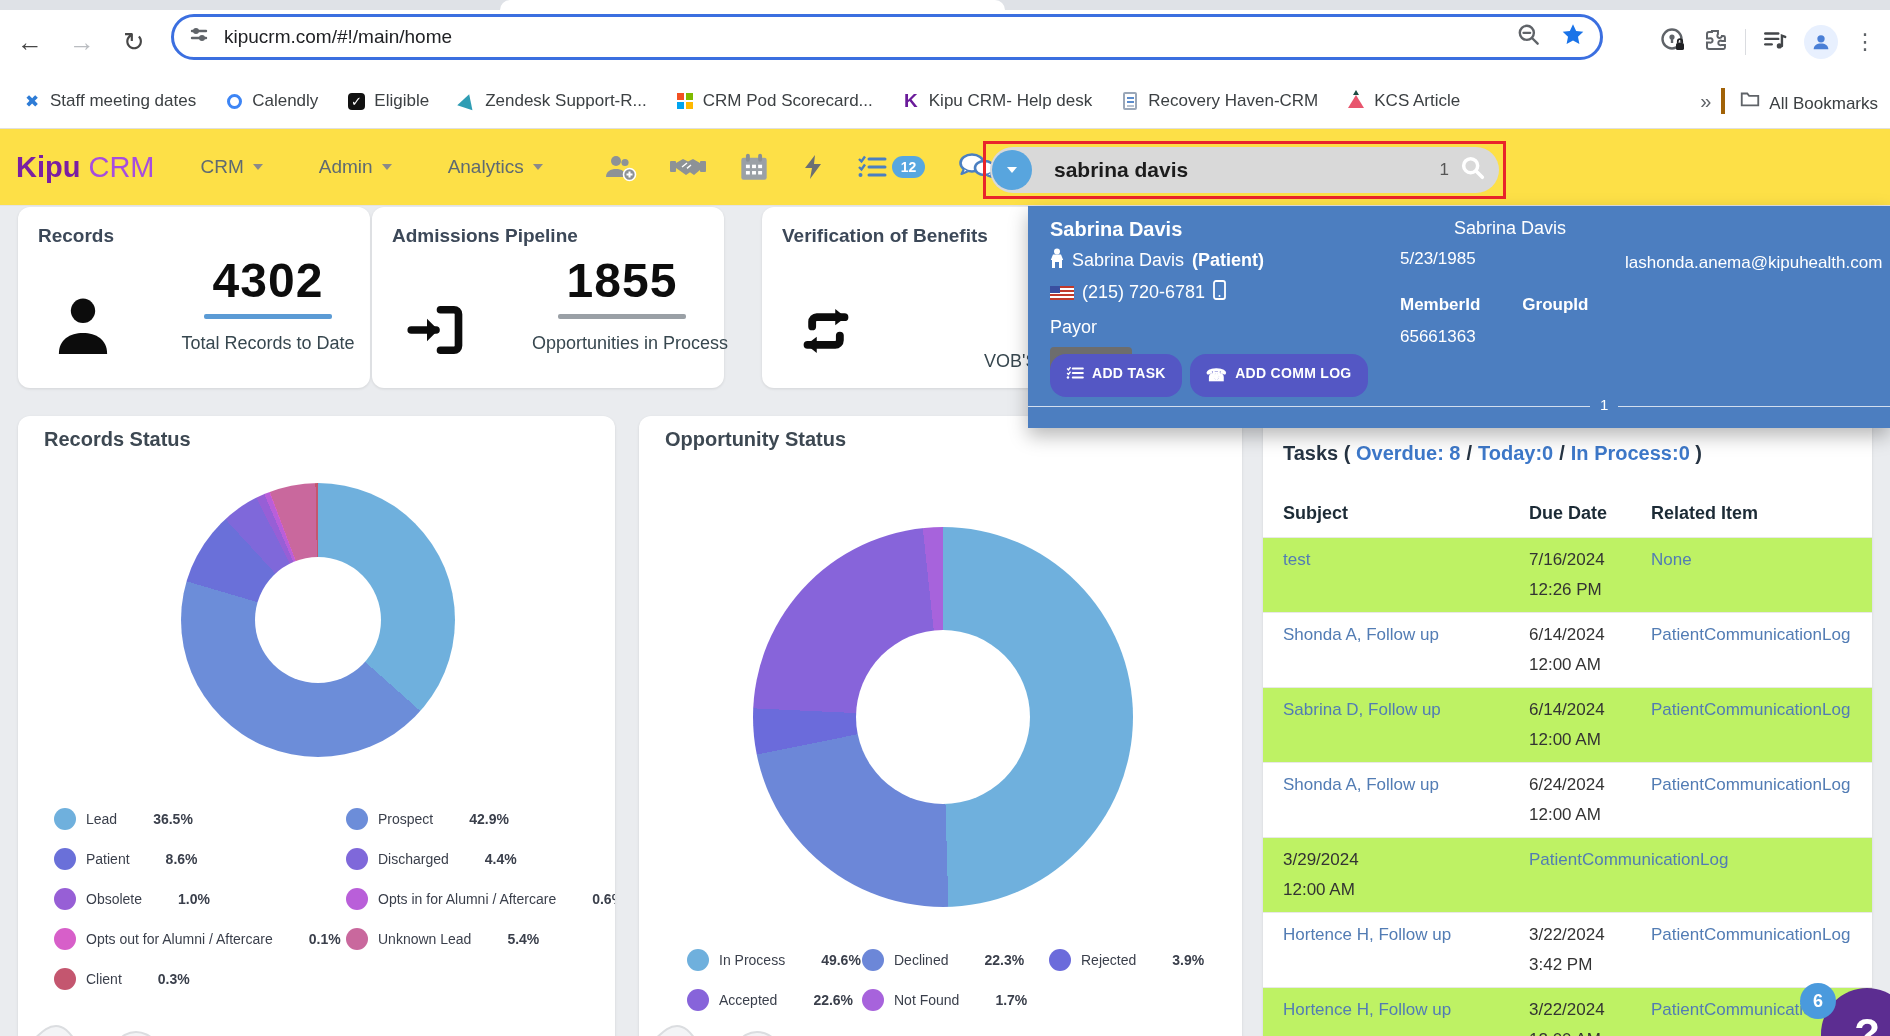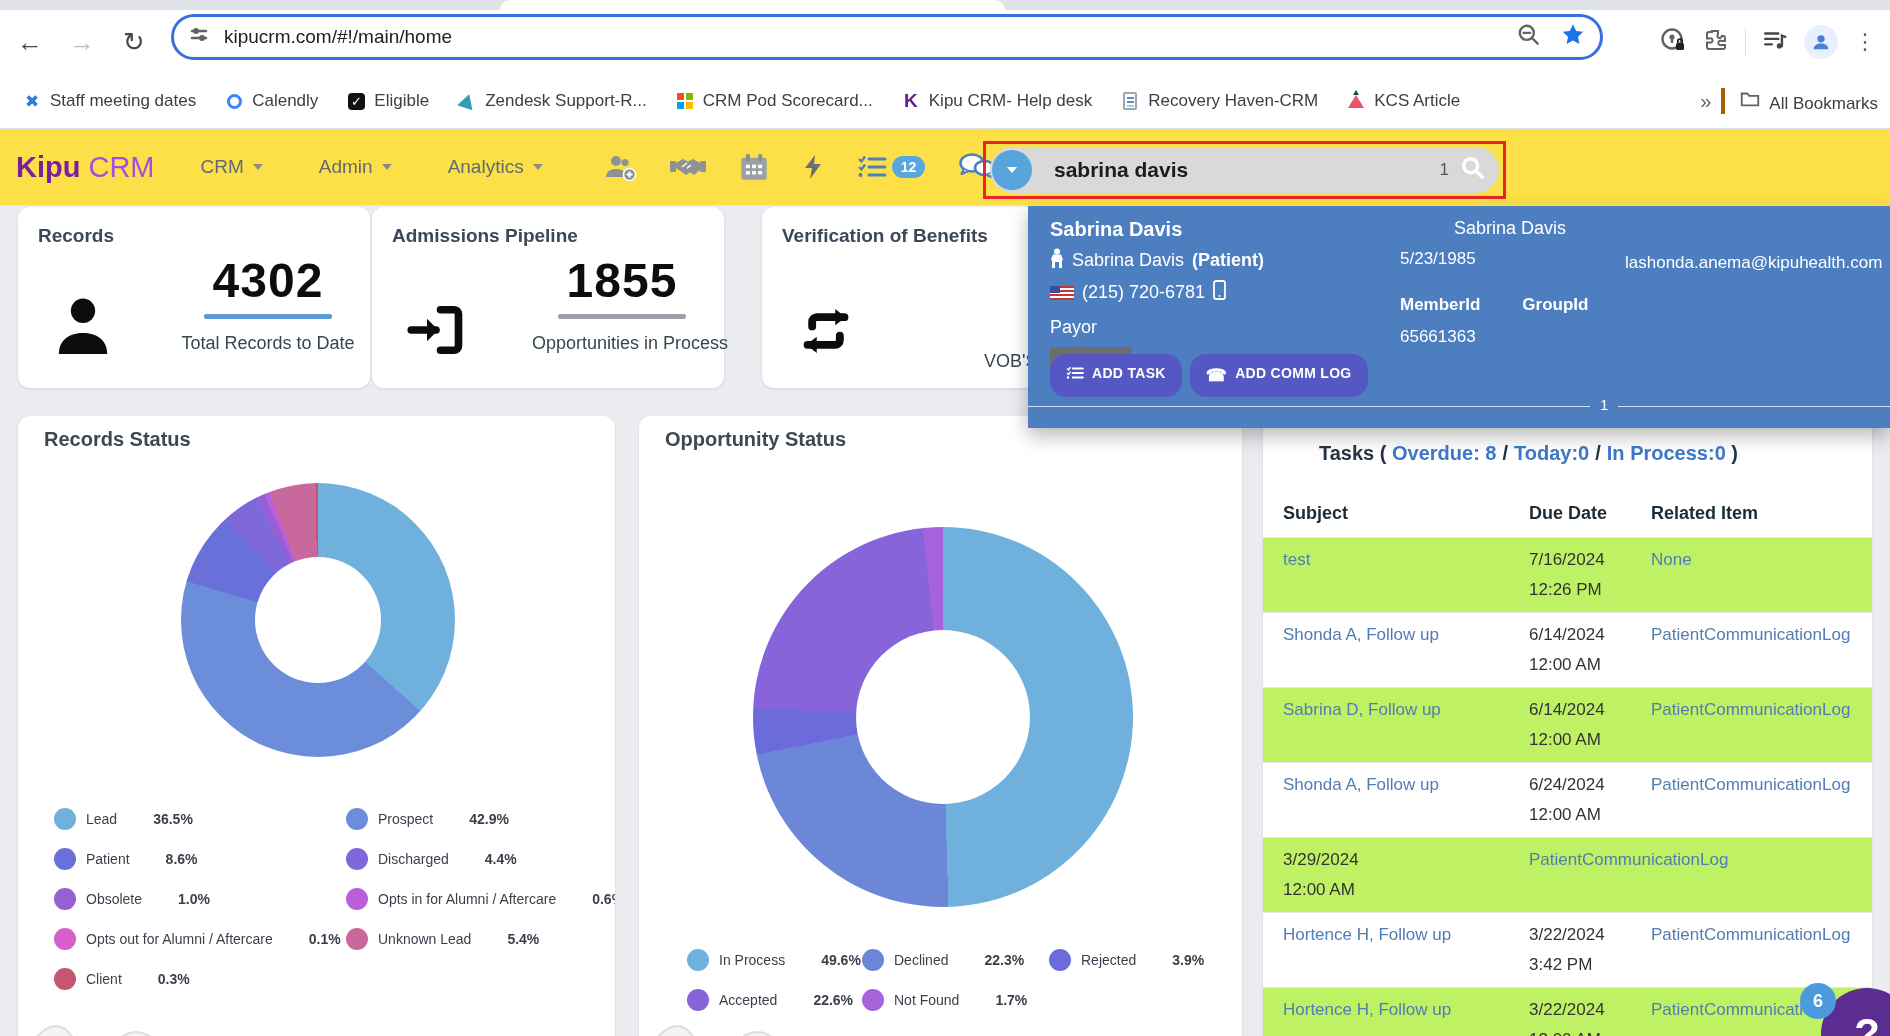--- a/index.html
+++ b/index.html
@@ -105,21 +105,21 @@
   .donut::after { content:""; position:absolute; left:27%; top:27%; width:46%; height:46%; background:#fff; border-radius:50%; }
   .legend { position:absolute; display:grid; }
   .lg-item { display:flex; align-items:center; white-space:nowrap; }
   .lg-dot { width:22px; height:22px; border-radius:50%; flex:0 0 22px; }
   .lg-lbl { margin-left:10px; font-size:14px; color:#3a3f4b; }
   .lg-pct { margin-left:36px; font-size:14px; color:#3a3f4b;font-weight:bold; }
   .spark { position:absolute; left:-4px; bottom:-6px; opacity:.75; }
 
   
   .tasks { left:1263px; top:416px; width:609px; height:640px; padding:0; overflow:hidden; }
-  .tasks-title { padding:26px 0 0 20px; font-size:20px; font-weight:bold; color:#263443;margin-left:36px; }
+  .tasks-title { padding:26px 0 0 20px; font-size:20px; font-weight:bold; color:#263443; }
   .tasks-title .tlink { color:#3d78c9; cursor:pointer; }
   .tasks-title .tsep { color:#263443; padding:0 6px; }
   .ttable { margin-top:28px; }
   .trow { display:grid; grid-template-columns:246px 122px 1fr; padding:10px 0 10px 20px; border-top:1px solid #e8e8e8; min-height:64px; align-items:start; }
   .trow.head { border-top:none; min-height:44px; padding-bottom:4px; }
   .th { font-size:18px; font-weight:bold; color:#1c2b36; }
   .trow.alt { background:#bef264; }
   .tsub, .trel { font-size:17px; color:#527cb4; line-height:24px; padding-right:14px; cursor:pointer; }
   .tdate { font-size:17px; color:#333; line-height:24px; }
   .tdate .t2 { margin-top:6px; }

